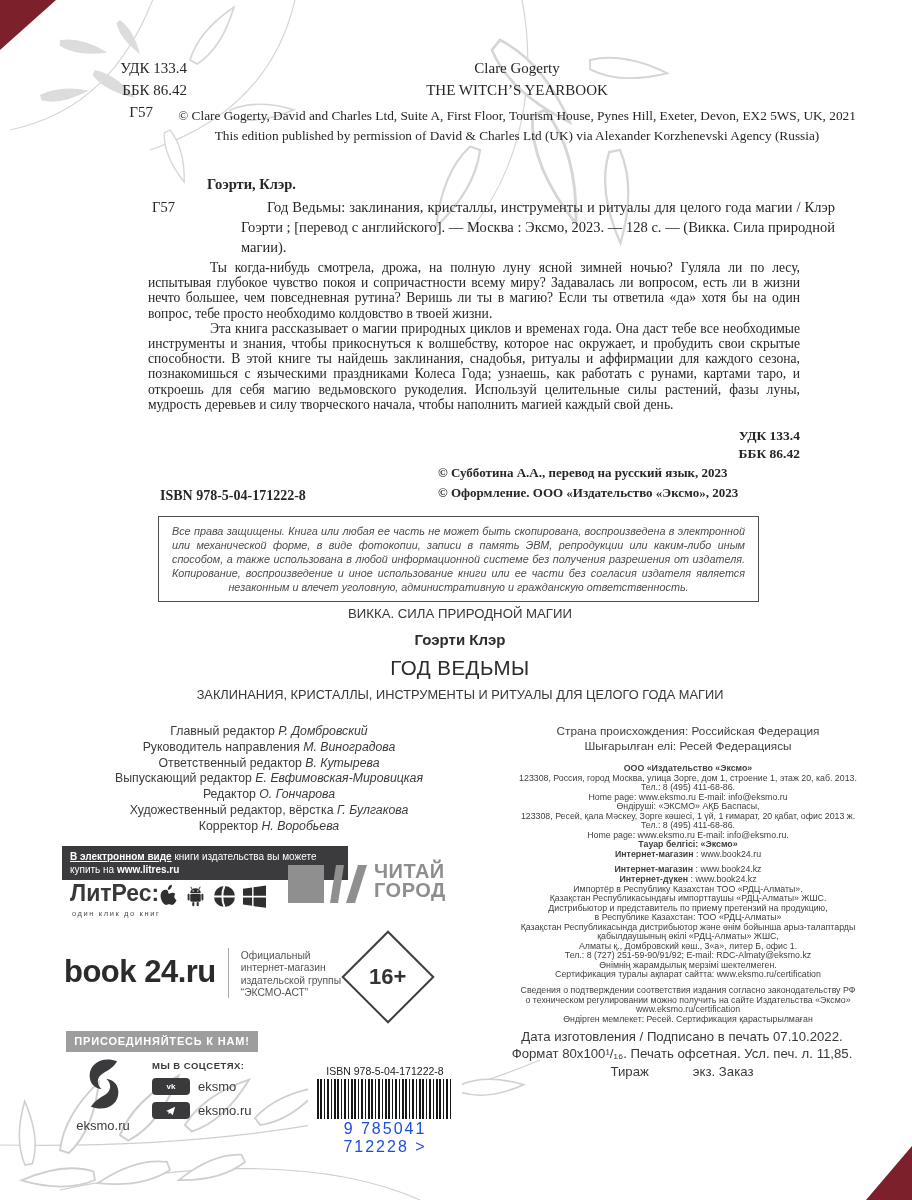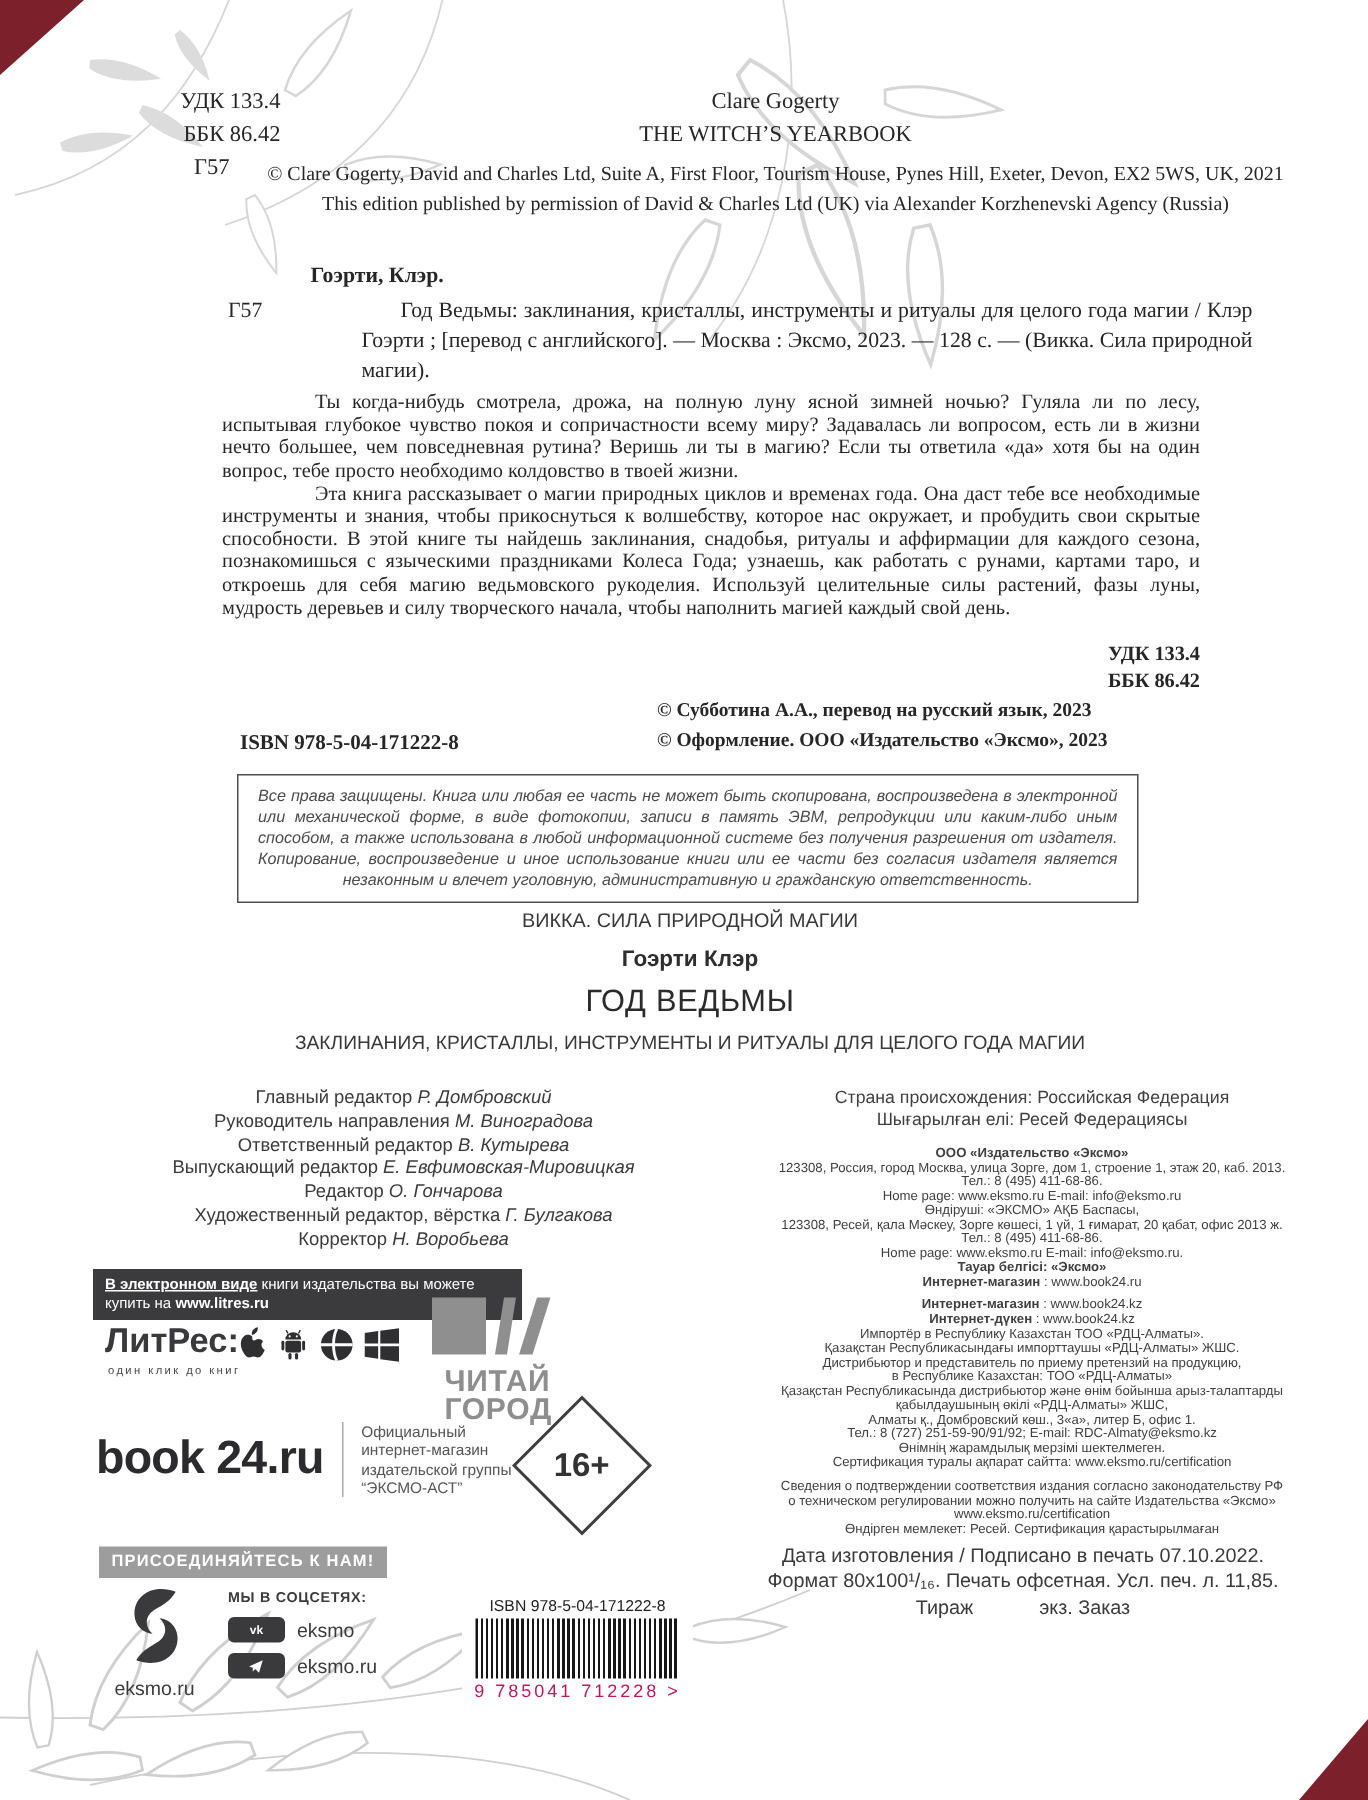--- a/index.html
+++ b/index.html
@@ -52,21 +52,21 @@
   #production{left:470px;top:1028px;width:424px;text-align:center;font-size:13.2px;line-height:17.4px;color:#3a3a3a;}
 
   
   #litres-box{left:62px;top:846px;width:270px;background:#3b3b3d;color:#fff;font-size:10px;
               line-height:13px;padding:4px 8px;}
   #litres-logo{left:70px;top:880px;font-size:23px;font-weight:bold;color:#39393b;}
   #litres-tag{left:72px;top:909px;font-size:7.5px;letter-spacing:1.6px;color:#4a4a4a;}
   #store-icons{left:158px;top:884px;display:flex;gap:7px;align-items:center;}
 
   
-  #chitai{left:288px;top:862px;display:flex;align-items:flex-end;gap:6px;flex-direction:column;}
+  #chitai{left:288px;top:862px;display:flex;align-items:flex-start;gap:6px;}
   #chitai .txt{font-size:20px;font-weight:bold;color:#8e8e8e;line-height:19px;letter-spacing:.5px;}
 
   
   #book24{left:64px;top:948px;display:flex;align-items:flex-start;}
   #book24 .logo{font-size:31px;font-weight:bold;color:#2b2b2d;letter-spacing:-.5px;line-height:48px;}
   #book24 .div{width:1px;background:#a9a9a9;height:50px;margin:0 12px;}
   #book24 .desc{font-size:10.3px;line-height:12.4px;color:#555;padding-top:2px;}
   #age-badge{left:355px;top:944px;width:62px;height:62px;border:2px solid #3e3e40;
              transform:rotate(45deg);display:flex;align-items:center;justify-content:center;background:#fff;}
   #age-badge span{transform:rotate(-45deg);font-size:22px;font-weight:bold;color:#333;}
@@ -81,21 +81,21 @@
   #social .row{display:flex;align-items:center;margin-top:7px;}
   #social .sicon{width:38px;height:17px;border-radius:4px;background:#3a3a3c;color:#fff;
                  display:flex;align-items:center;justify-content:center;font-size:8px;font-weight:bold;}
   #social .slabel{margin-left:8px;font-size:13px;color:#3a3a3c;}
 
   
   #barcode-block{left:308px;top:1064px;width:150px;text-align:center;background:#fff;padding:1px 2px;}
   #barcode-block .isbn{font-size:10.5px;color:#222;}
   #barcode-block .bars{width:136px;height:40px;margin:2px auto 0;
       background:repeating-linear-gradient(90deg,#161616 0 1.6px,#ffffff 1.6px 3.4px);}
-  #barcode-block .digits{font-size:12px;letter-spacing:2px;color:#be185d;margin-top:1px;}
+  #barcode-block .digits{font-size:16px;letter-spacing:2px;color:#1d4ed8;margin-top:1px;}
 
   svg{display:block;}
 </style>
 </head>
 <body>
 
 <div class="page">
 
   <svg class="abs" style="left:0;top:0;" width="760" height="270" viewBox="0 0 760 270">
     <defs>

